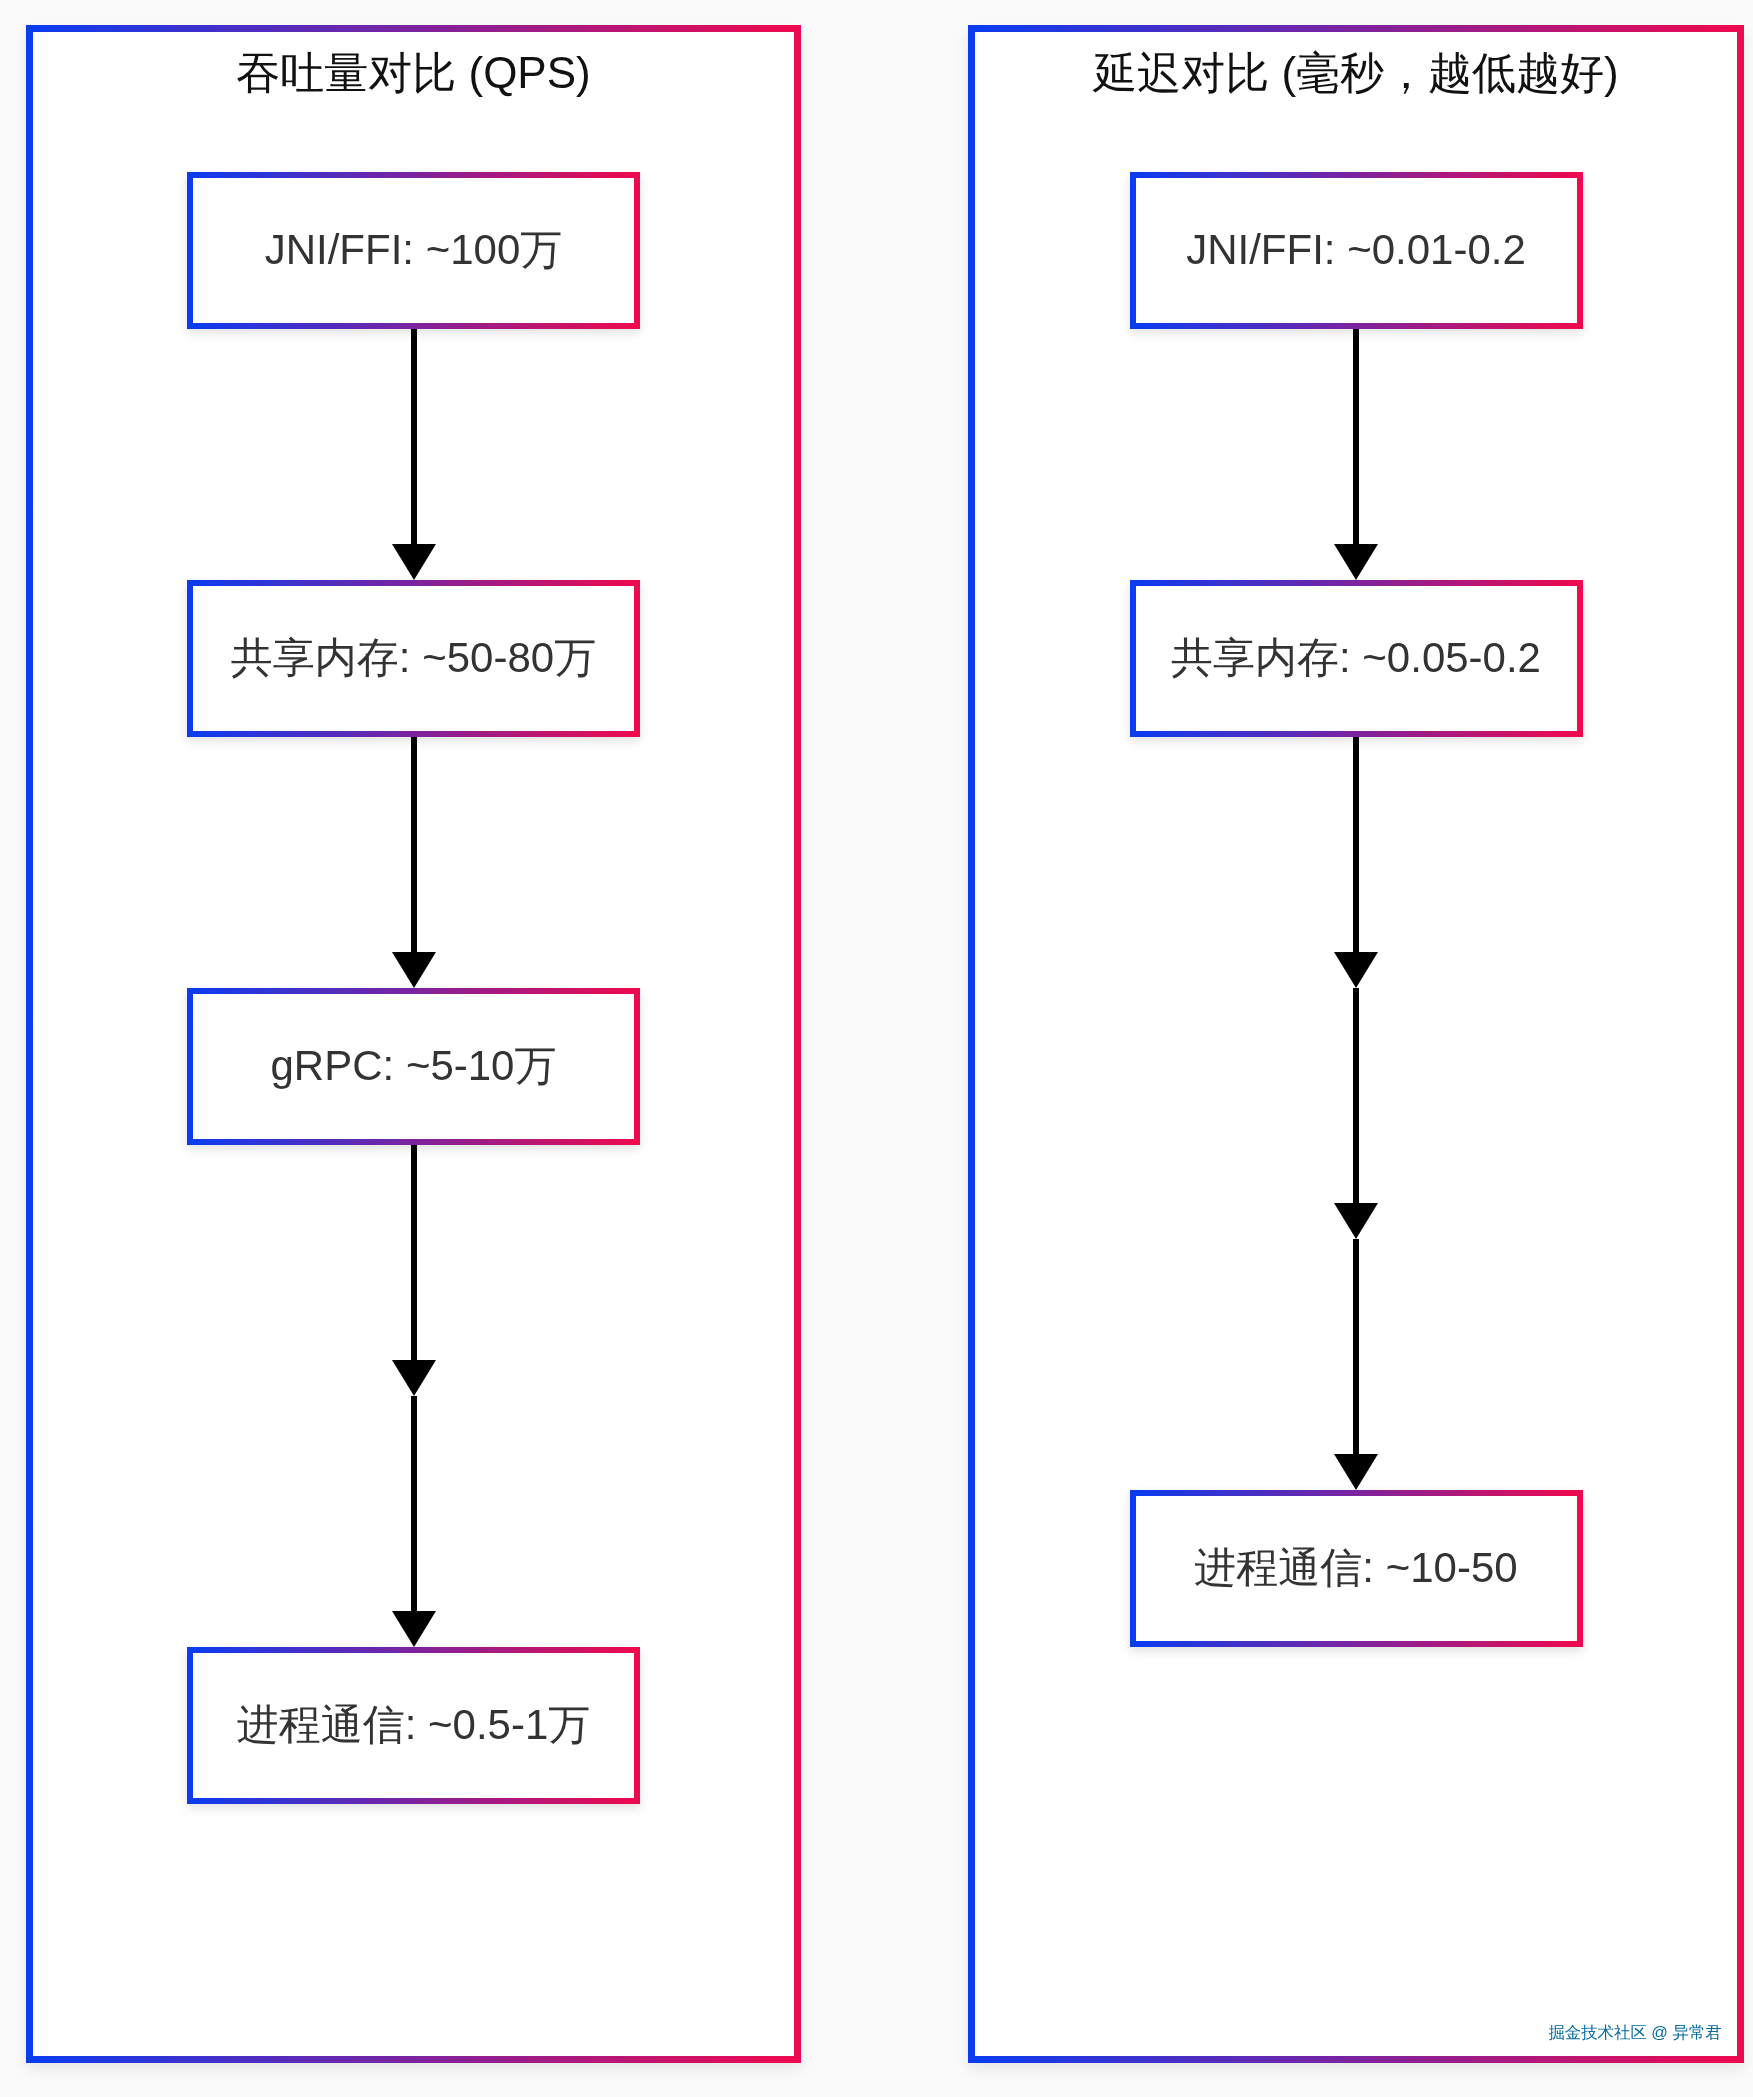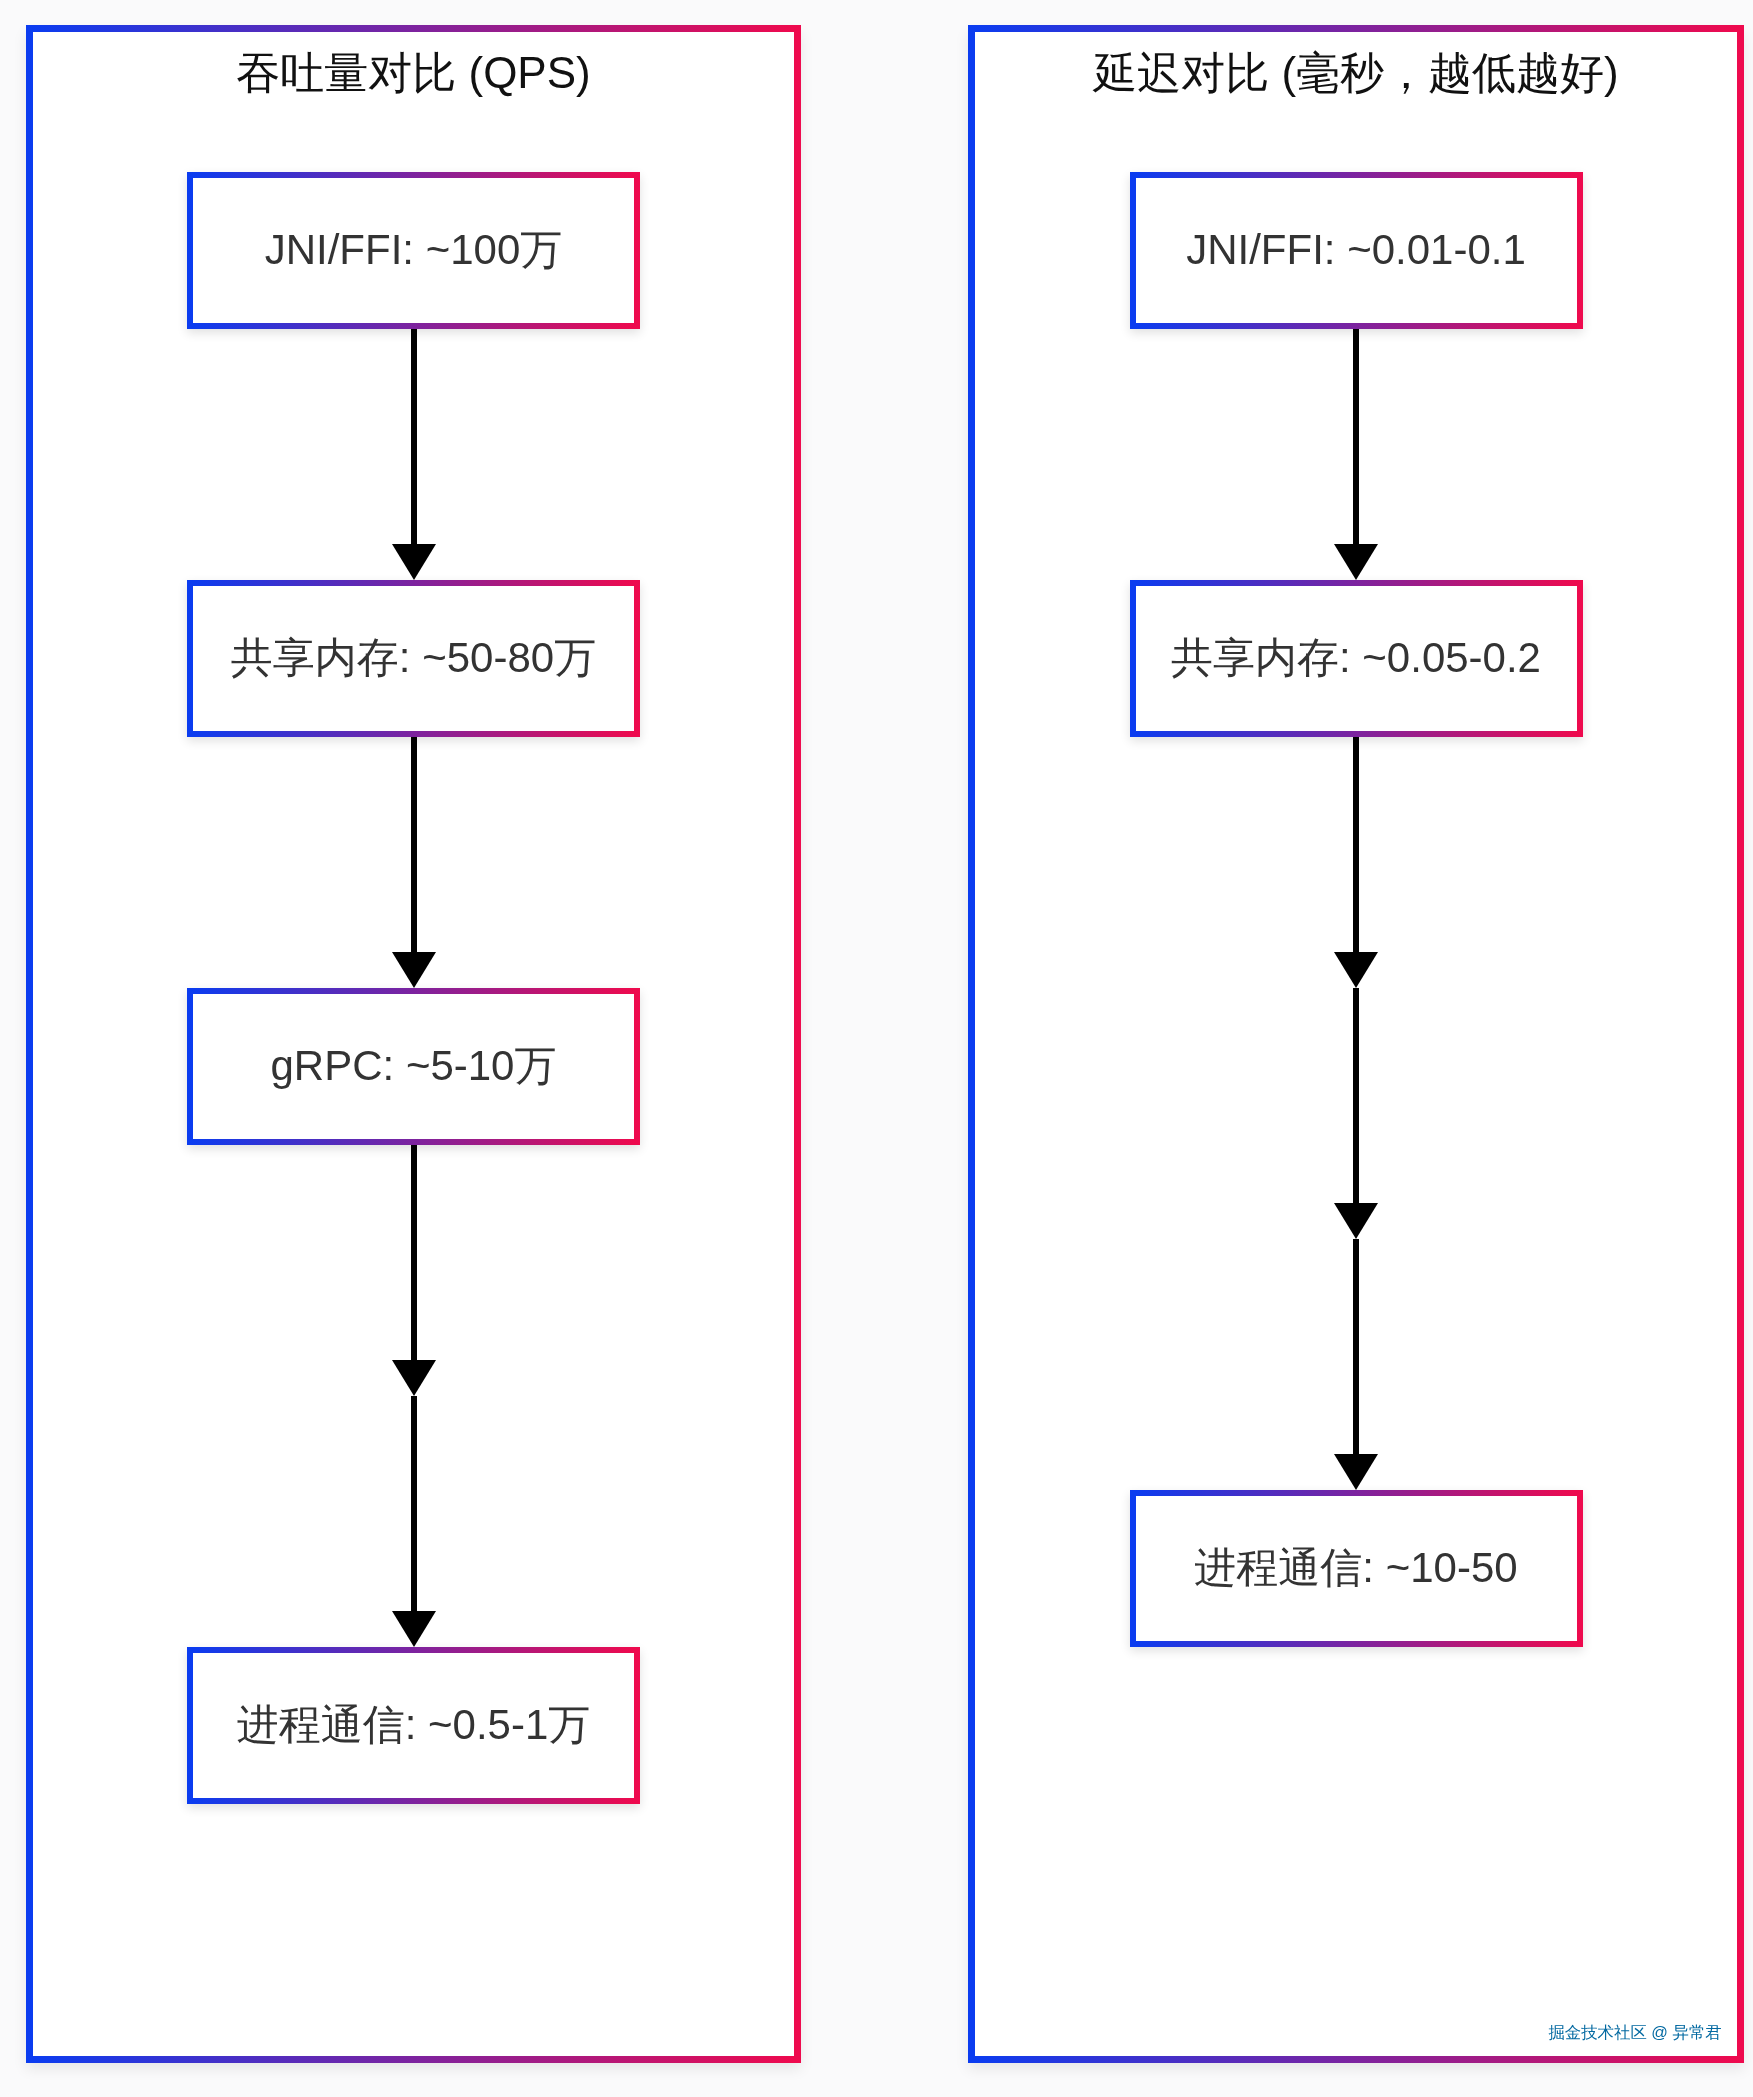--- a/index.html
+++ b/index.html
@@ -93,21 +93,21 @@
       <div class="shaft"></div>
       <div class="head"></div>
     </div>
 
     <div class="flow-node">进程通信: ~0.5-1万</div>
   </section>
 
   <section class="panel right">
     <div class="panel-title">延迟对比 (毫秒，越低越好)</div>
 
-    <div class="flow-node first">JNI/FFI: ~0.01-0.1</div>
+    <div class="flow-node first">JNI/FFI: ~0.01-0.2</div>
 
     <div class="arrow">
       <div class="shaft"></div>
       <div class="head"></div>
     </div>
 
     <div class="flow-node">共享内存: ~0.05-0.2</div>
 
     <div class="arrow">
       <div class="shaft"></div>

